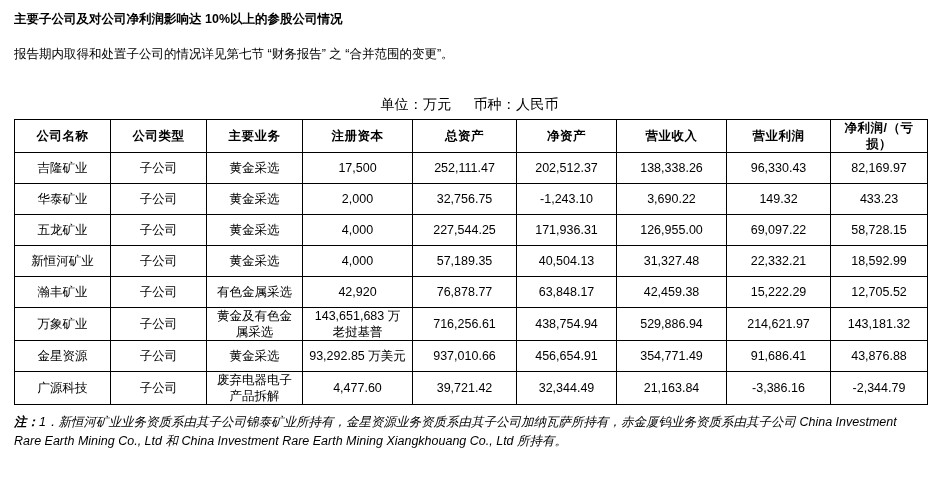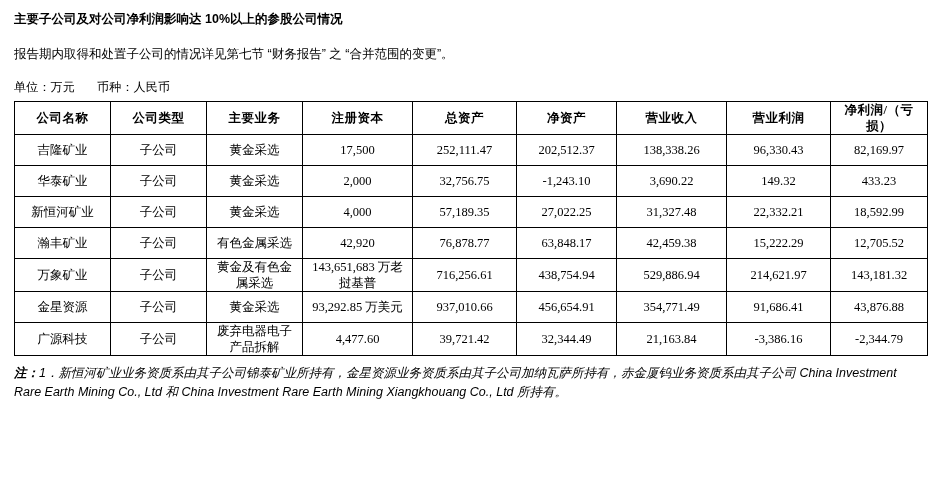--- a/index.html
+++ b/index.html
@@ -26,37 +26,36 @@
     font-weight: bold;
     line-height: 18px;
     margin: 2px 0 0 0;
   }
   .intro {
     font-size: 12.5px;
     line-height: 18px;
     margin-top: 17px;
   }
   .unit-line {
-    font-size: 12px;
-    text-align: left;
-    margin-top: 16px;
+    font-size: 14px;
+    text-align: center;
+    margin-top: 33px;
     margin-bottom: 5px;
     padding-right: 2px;
     letter-spacing: 0.2px;
   }
   .unit-line .unit-gap {
     display: inline-block;
     width: 22px;
   }
   table.fin {
     width: 913px;
     border-collapse: collapse;
     table-layout: fixed;
     font-size: 12.5px;
-    font-family: Liberation Serif, serif;
   }
   table.fin th, table.fin td {
     border: 1px solid #000000;
     padding: 0 6px;
     vertical-align: middle;
     line-height: 16px;
   }
   table.fin thead th {
     height: 28px;
     font-weight: bold;
@@ -151,26 +150,37 @@
         <td class="c-type">子公司</td>
         <td class="c-biz">黄金采选</td>
         <td class="num">2,000</td>
         <td class="num">32,756.75</td>
         <td class="num">-1,243.10</td>
         <td class="num">3,690.22</td>
         <td class="num">149.32</td>
         <td class="num">433.23</td>
       </tr>
       <tr>
+        <td class="c-name">五龙矿业</td>
+        <td class="c-type">子公司</td>
+        <td class="c-biz">黄金采选</td>
+        <td class="num">4,000</td>
+        <td class="num">227,544.25</td>
+        <td class="num">171,936.31</td>
+        <td class="num">126,955.00</td>
+        <td class="num">69,097.22</td>
+        <td class="num">58,728.15</td>
+      </tr>
+      <tr>
         <td class="c-name">新恒河矿业</td>
         <td class="c-type">子公司</td>
         <td class="c-biz">黄金采选</td>
         <td class="num">4,000</td>
         <td class="num">57,189.35</td>
-        <td class="num">27,022.25</td>
+        <td class="num">40,504.13</td>
         <td class="num">31,327.48</td>
         <td class="num">22,332.21</td>
         <td class="num">18,592.99</td>
       </tr>
       <tr>
         <td class="c-name">瀚丰矿业</td>
         <td class="c-type">子公司</td>
         <td class="c-biz">有色金属采选</td>
         <td class="num">42,920</td>
         <td class="num">76,878.77</td>

